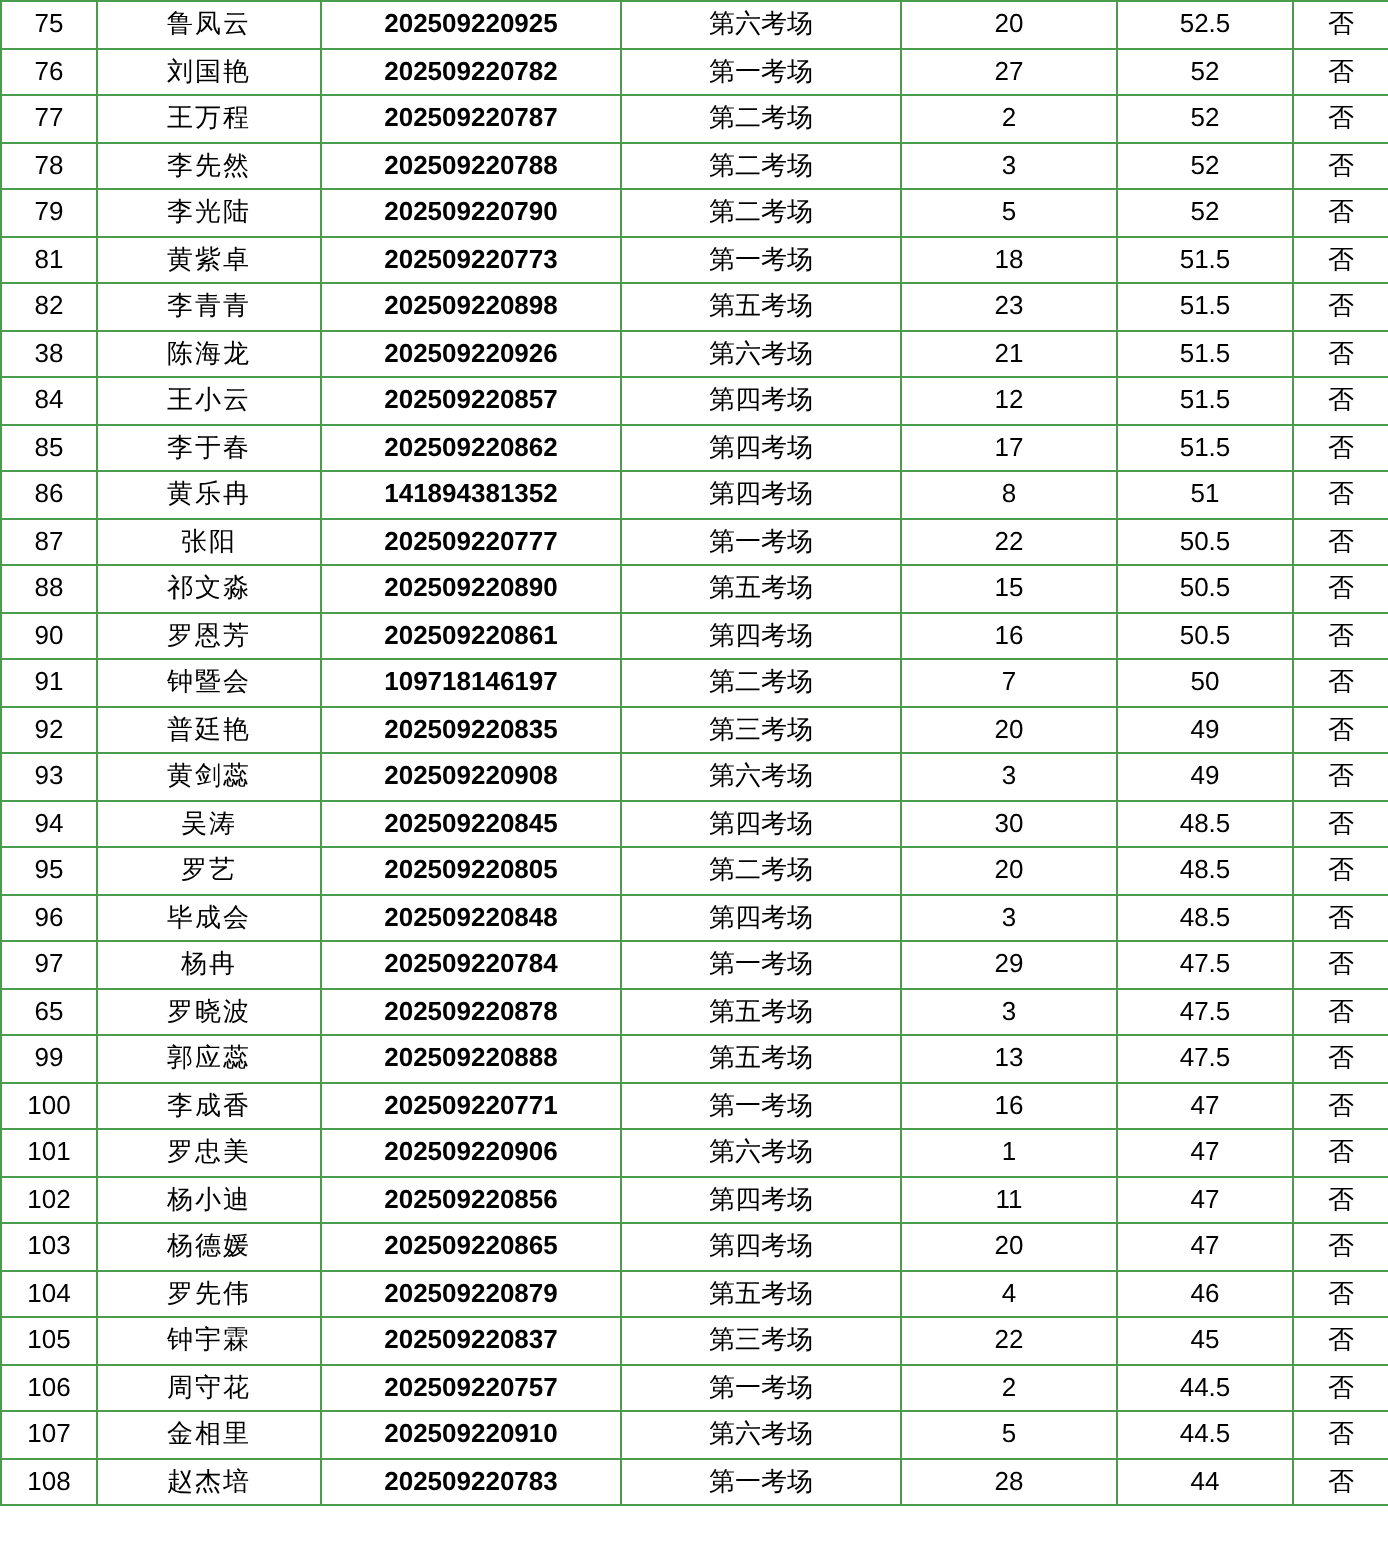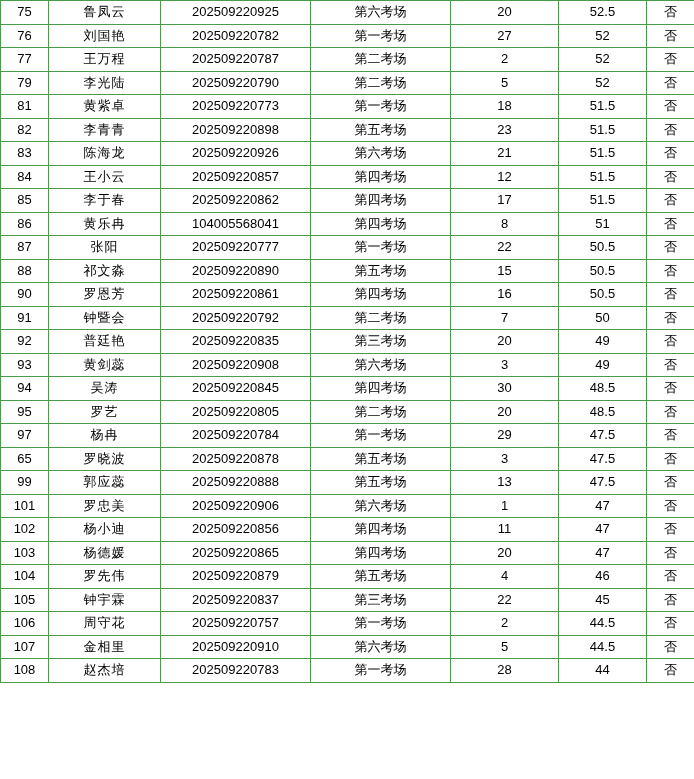--- a/index.html
+++ b/index.html
@@ -37,20 +37,21 @@
   col.c-room   { width: 140px; }
   col.c-seat   { width: 108px; }
   col.c-score  { width: 88px; }
   col.c-flag   { width: 48px; }
 
   td.name {
     letter-spacing: 1px;
   }
   td.id {
     font-size: 13px;
+    font-weight: bold;
   }
   
   tr.accent td:first-child {
     border-left: 2px solid #3f8f3f;
     margin-top: 35px;
   }
 </style>
 </head>
 <body>
 
@@ -86,20 +87,29 @@
       <tr>
         <td class="no">77</td>
         <td class="name">王万程</td>
         <td class="id">202509220787</td>
         <td class="room">第二考场</td>
         <td class="seat">2</td>
         <td class="score">52</td>
         <td class="flag">否</td>
       </tr>
       <tr>
+        <td class="no">78</td>
+        <td class="name">李先然</td>
+        <td class="id">202509220788</td>
+        <td class="room">第二考场</td>
+        <td class="seat">3</td>
+        <td class="score">52</td>
+        <td class="flag">否</td>
+      </tr>
+      <tr>
         <td class="no">79</td>
         <td class="name">李光陆</td>
         <td class="id">202509220790</td>
         <td class="room">第二考场</td>
         <td class="seat">5</td>
         <td class="score">52</td>
         <td class="flag">否</td>
       </tr>
       <tr class="accent">
         <td class="no">81</td>
@@ -113,21 +123,21 @@
       <tr class="accent">
         <td class="no">82</td>
         <td class="name">李青青</td>
         <td class="id">202509220898</td>
         <td class="room">第五考场</td>
         <td class="seat">23</td>
         <td class="score">51.5</td>
         <td class="flag">否</td>
       </tr>
       <tr>
-        <td class="no">83</td>
+        <td class="no">38</td>
         <td class="name">陈海龙</td>
         <td class="id">202509220926</td>
         <td class="room">第六考场</td>
         <td class="seat">21</td>
         <td class="score">51.5</td>
         <td class="flag">否</td>
       </tr>
       <tr>
         <td class="no">84</td>
         <td class="name">王小云</td>
@@ -142,21 +152,21 @@
         <td class="name">李于春</td>
         <td class="id">202509220862</td>
         <td class="room">第四考场</td>
         <td class="seat">17</td>
         <td class="score">51.5</td>
         <td class="flag">否</td>
       </tr>
       <tr>
         <td class="no">86</td>
         <td class="name">黄乐冉</td>
-        <td class="id">104005568041</td>
+        <td class="id">141894381352</td>
         <td class="room">第四考场</td>
         <td class="seat">8</td>
         <td class="score">51</td>
         <td class="flag">否</td>
       </tr>
       <tr>
         <td class="no">87</td>
         <td class="name">张阳</td>
         <td class="id">202509220777</td>
         <td class="room">第一考场</td>
@@ -178,21 +188,21 @@
         <td class="name">罗恩芳</td>
         <td class="id">202509220861</td>
         <td class="room">第四考场</td>
         <td class="seat">16</td>
         <td class="score">50.5</td>
         <td class="flag">否</td>
       </tr>
       <tr>
         <td class="no">91</td>
         <td class="name">钟暨会</td>
-        <td class="id">202509220792</td>
+        <td class="id">109718146197</td>
         <td class="room">第二考场</td>
         <td class="seat">7</td>
         <td class="score">50</td>
         <td class="flag">否</td>
       </tr>
       <tr>
         <td class="no">92</td>
         <td class="name">普廷艳</td>
         <td class="id">202509220835</td>
         <td class="room">第三考场</td>
@@ -221,20 +231,29 @@
       <tr>
         <td class="no">95</td>
         <td class="name">罗艺</td>
         <td class="id">202509220805</td>
         <td class="room">第二考场</td>
         <td class="seat">20</td>
         <td class="score">48.5</td>
         <td class="flag">否</td>
       </tr>
       <tr>
+        <td class="no">96</td>
+        <td class="name">毕成会</td>
+        <td class="id">202509220848</td>
+        <td class="room">第四考场</td>
+        <td class="seat">3</td>
+        <td class="score">48.5</td>
+        <td class="flag">否</td>
+      </tr>
+      <tr>
         <td class="no">97</td>
         <td class="name">杨冉</td>
         <td class="id">202509220784</td>
         <td class="room">第一考场</td>
         <td class="seat">29</td>
         <td class="score">47.5</td>
         <td class="flag">否</td>
       </tr>
       <tr>
         <td class="no">65</td>
@@ -245,20 +264,29 @@
         <td class="score">47.5</td>
         <td class="flag">否</td>
       </tr>
       <tr class="accent">
         <td class="no">99</td>
         <td class="name">郭应蕊</td>
         <td class="id">202509220888</td>
         <td class="room">第五考场</td>
         <td class="seat">13</td>
         <td class="score">47.5</td>
+        <td class="flag">否</td>
+      </tr>
+      <tr>
+        <td class="no">100</td>
+        <td class="name">李成香</td>
+        <td class="id">202509220771</td>
+        <td class="room">第一考场</td>
+        <td class="seat">16</td>
+        <td class="score">47</td>
         <td class="flag">否</td>
       </tr>
       <tr>
         <td class="no">101</td>
         <td class="name">罗忠美</td>
         <td class="id">202509220906</td>
         <td class="room">第六考场</td>
         <td class="seat">1</td>
         <td class="score">47</td>
         <td class="flag">否</td>

